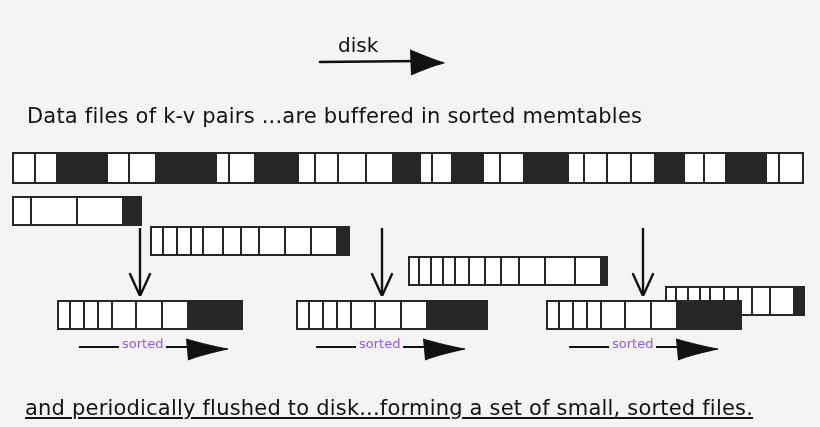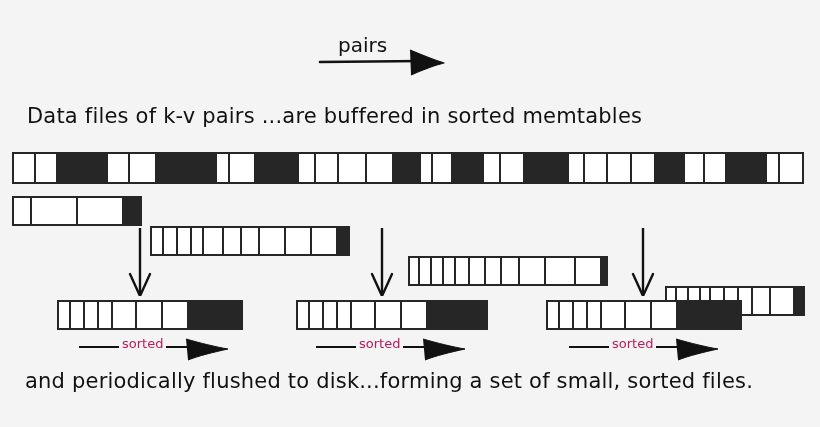--- a/index.html
+++ b/index.html
@@ -22,21 +22,21 @@
   
   .caption {
     position: absolute;
     color: #111111;
     font-family: "DejaVu Sans", sans-serif;
     font-size: 21px;
     letter-spacing: 0.2px;
     white-space: nowrap;
   }
   #caption-top   { left: 27px; top: 104px; }
-  #caption-bottom{ left: 25px; top: 369px; }
+  #caption-bottom{ left: 25px; top: 396px; text-decoration: underline; }
 
   #time-label {
     position: absolute;
     left: 338px;
     top: 33px;
     font-family: "DejaVu Sans", sans-serif;
     font-size: 20px;
     color: #111111;
   }
 
@@ -124,32 +124,32 @@
   }
 
   
   .sorted-group {
     position: absolute;
   }
   .sorted-label {
     position: absolute;
     font-family: "DejaVu Sans", sans-serif;
     font-size: 13px;
-    color: #be185d;
+    color: #8b5cf6;
     background: #f4f4f4;
     padding: 0 3px;
     white-space: nowrap;
   }
 </style>
 </head>
 <body>
 
 <div id="stage">
 
-  <div id="time-label">pairs</div>
+  <div id="time-label">disk</div>
   <svg id="time-arrow" width="130" height="28" viewBox="0 0 130 28">
     <path d="M2,14 L104,13" stroke="#111111" stroke-width="2.6" fill="none" stroke-linecap="round"></path>
     <path d="M92,2 C104,7 116,12 126,15 C114,18 102,23 93,27" fill="#111111" stroke="#111111" stroke-width="1.2" stroke-linejoin="round"></path>
   </svg>
 
   <div class="caption" id="caption-top">Data files of k-v pairs  ...are buffered in sorted memtables</div>
 
   <div class="row" id="stream-row" style="left: 12px; top: 152px; width: 790px; height: 32px;">
       <div class="seg" style="width: 28px;"></div>
       <div class="seg" style="width: 28px;"></div>

